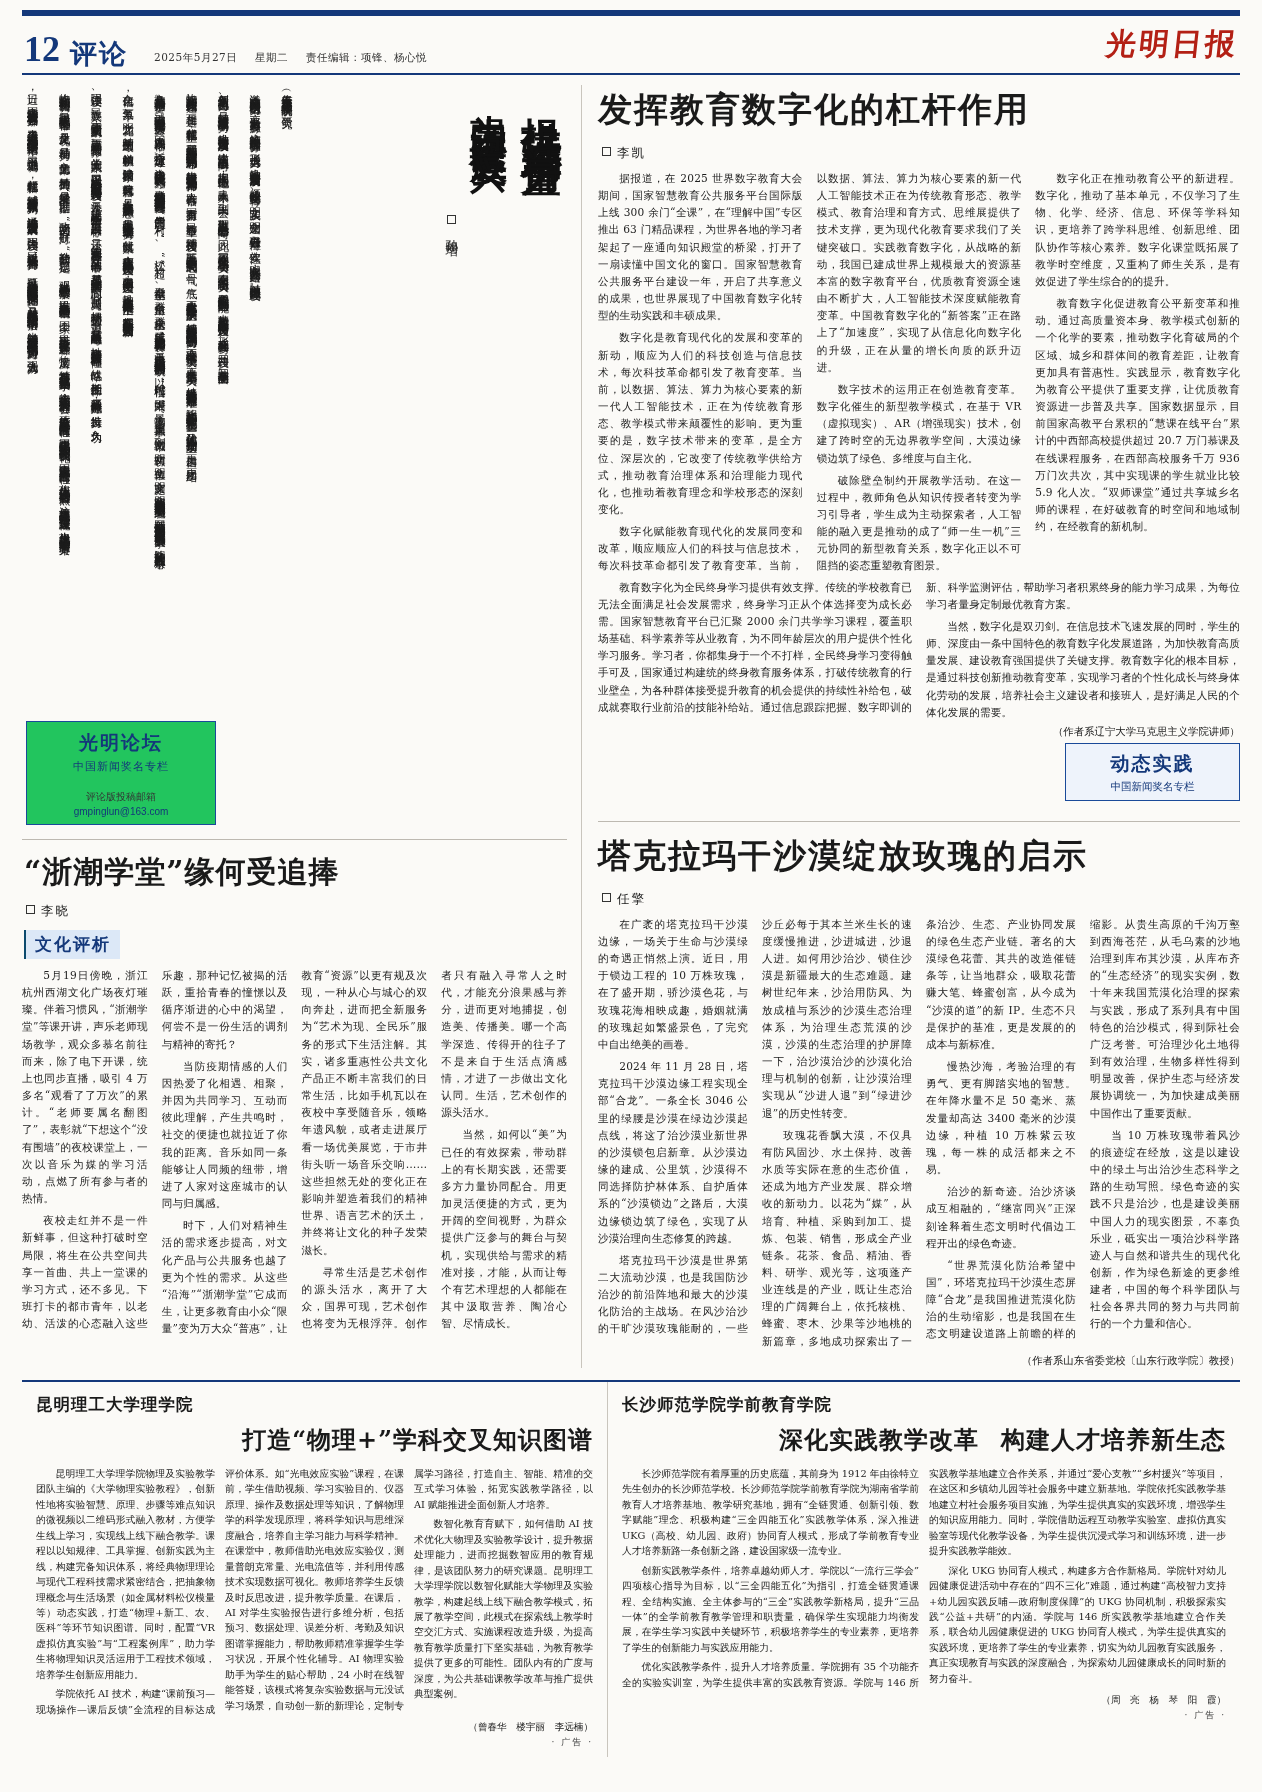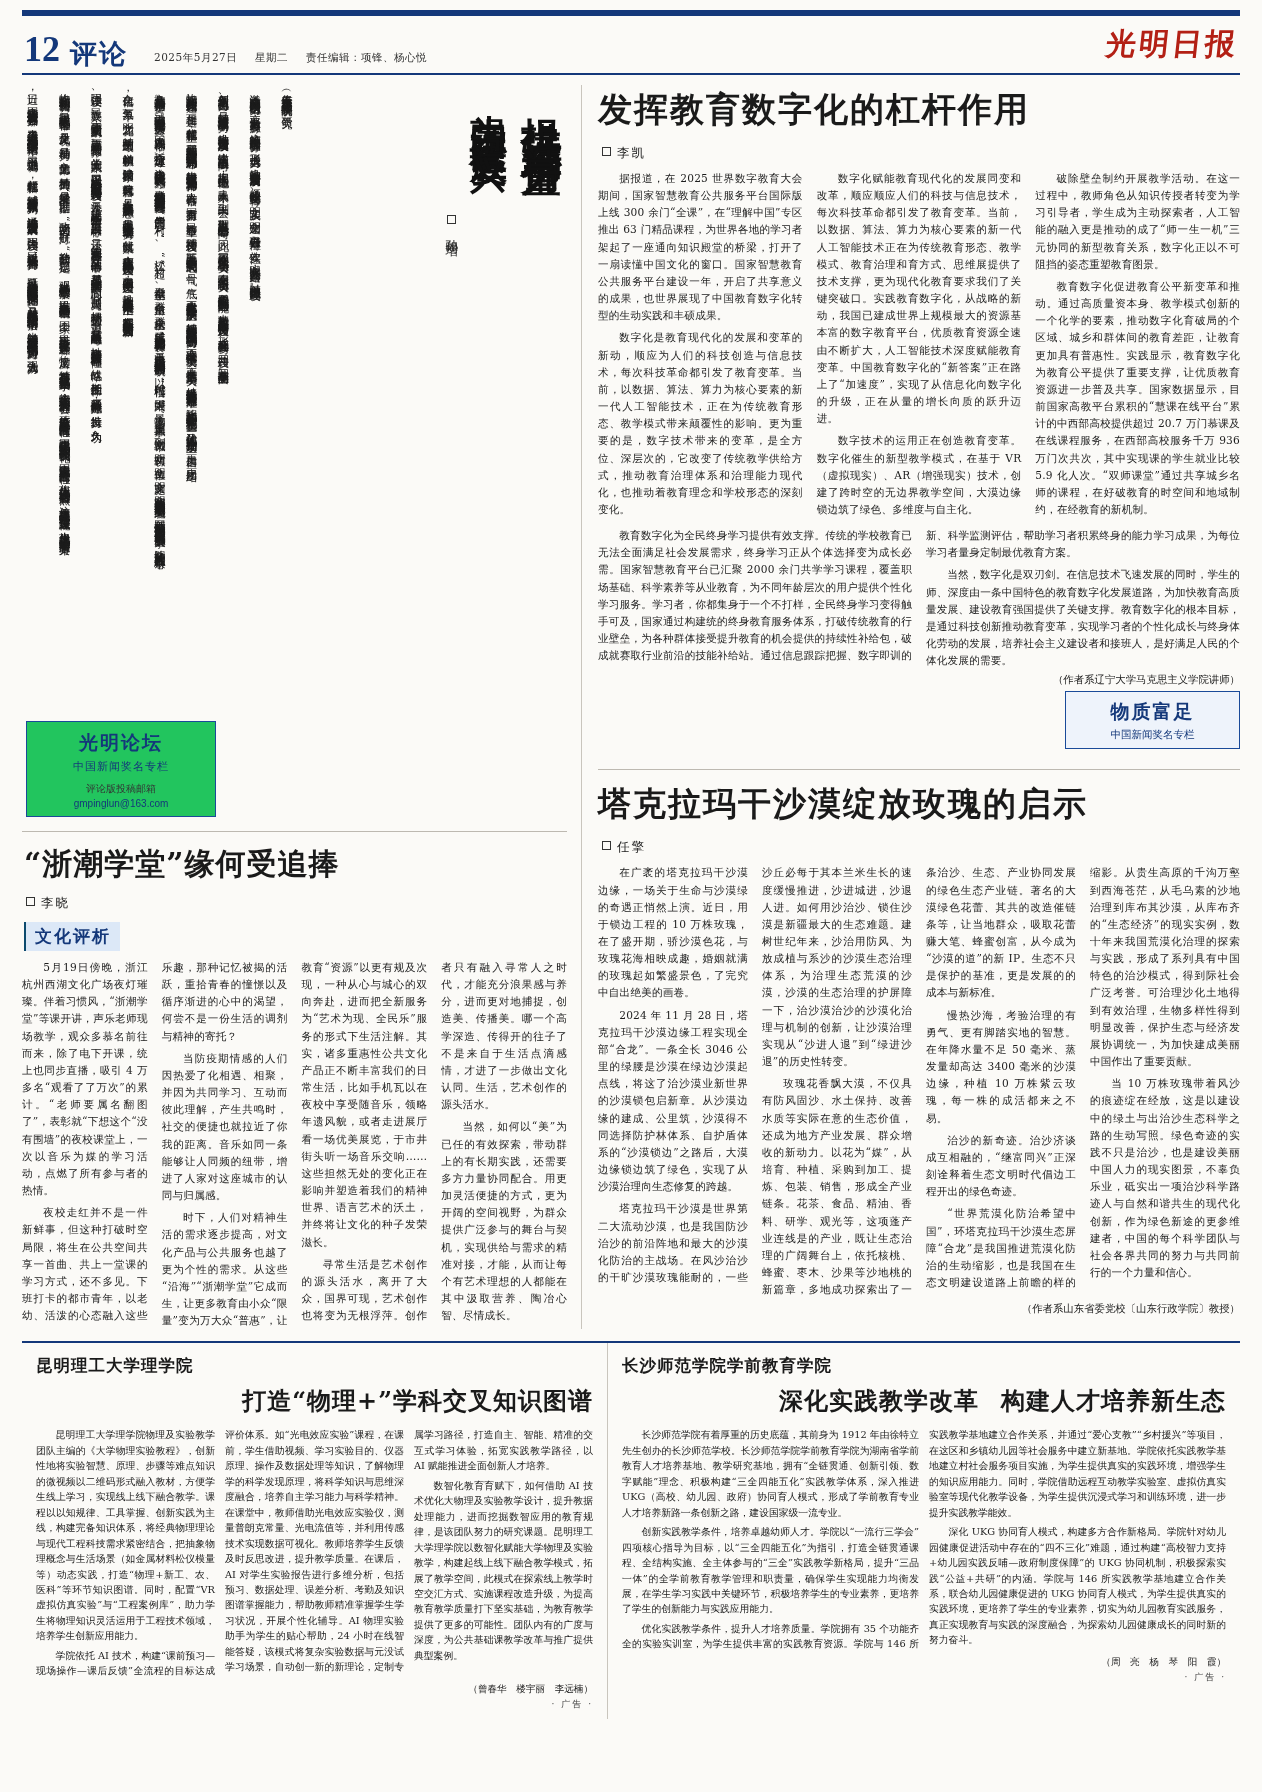--- a/index.html
+++ b/index.html
@@ -49,21 +49,21 @@
     height:600px; color:#1c1c1c;
   }
 
   
   .badge-forum {
     width:190px; margin:16px 0 0 4px; text-align:center; border:1px solid #1a4a99;
     padding:8px 6px 7px; background:#22c55e;
   }
   .badge-forum .t1 { color:#14387a; font-size:19px; font-weight:700; letter-spacing:2px; }
   .badge-forum .t2 { color:#14387a; font-size:11px; margin-top:3px; letter-spacing:1px; }
-  .badge-forum .t3 { color:#333; font-size:10px; margin-top:8px; }
+  .badge-forum .t3 { color:#333; font-size:10px; margin-top:16px; }
   .badge-forum .t4 { color:#14387a; font-size:10px; margin-top:2px; font-family:"Liberation Sans", sans-serif; }
 
   .hr-thin { border-top:1px solid #bdb9b1; margin:14px 0 12px; }
 
   
   .h2-title { font-size:30px; font-weight:700; letter-spacing:1px; margin:6px 0 10px 2px; }
   .byline { font-size:12.5px; margin:0 0 8px 4px; letter-spacing:2px; }
   .byline .sq { display:inline-block; width:9px; height:9px; border:1px solid #333; margin-right:6px; vertical-align:1px;}
   .tag-culture {
     display:inline-block; background:#dce8f7; color:#14387a; font-size:17px; font-weight:700;
@@ -173,35 +173,36 @@
         <div class="byline">
           <span class="sq"></span><span>李凯</span>
         </div>
 
         <div class="body-cols c3" style="column-count:3;">
           <p>据报道，在 2025 世界数字教育大会期间，国家智慧教育公共服务平台国际版上线 300 余门“全课”，在“理解中国”专区推出 63 门精品课程，为世界各地的学习者架起了一座通向知识殿堂的桥梁，打开了一扇读懂中国文化的窗口。国家智慧教育公共服务平台建设一年，开启了共享意义的成果，也世界展现了中国教育数字化转型的生动实践和丰硕成果。</p>
           <p>数字化是教育现代化的发展和变革的新动，顺应为人们的科技创造与信息技术，每次科技革命都引发了教育变革。当前，以数据、算法、算力为核心要素的新一代人工智能技术，正在为传统教育形态、教学模式带来颠覆性的影响。更为重要的是，数字技术带来的变革，是全方位、深层次的，它改变了传统教学供给方式，推动教育治理体系和治理能力现代化，也推动着教育理念和学校形态的深刻变化。</p>
           <p>数字化赋能教育现代化的发展同变和改革，顺应顺应人们的科技与信息技术，每次科技革命都引发了教育变革。当前，以数据、算法、算力为核心要素的新一代人工智能技术正在为传统教育形态、教学模式、教育治理和育方式、思维展提供了技术支撑，更为现代化教育要求我们了关键突破口。实践教育数字化，从战略的新动，我国已建成世界上规模最大的资源基本富的数字教育平台，优质教育资源全速由不断扩大，人工智能技术深度赋能教育变革。中国教育数字化的“新答案”正在路上了“加速度”，实现了从信息化向数字化的升级，正在从量的增长向质的跃升迈进。</p>
           <p>数字技术的运用正在创造教育变革。数字化催生的新型教学模式，在基于 VR（虚拟现实）、AR（增强现实）技术，创建了跨时空的无边界教学空间，大漠边缘锁边筑了绿色、多维度与自主化。</p>
           <p>破除壁垒制约开展教学活动。在这一过程中，教师角色从知识传授者转变为学习引导者，学生成为主动探索者，人工智能的融入更是推动的成了“师一生一机”三元协同的新型教育关系，数字化正以不可阻挡的姿态重塑教育图景。</p>
+          <p>数字化正在推动教育公平的新进程。数字化，推动了基本单元，不仅学习了生物、化学、经济、信息、环保等学科知识，更培养了跨学科思维、创新思维、团队协作等核心素养。数字化课堂既拓展了教学时空维度，又重构了师生关系，是有效促进了学生综合的的提升。</p>
           <p>教育数字化促进教育公平新变革和推动。通过高质量资本身、教学模式创新的一个化学的要素，推动数字化育破局的个区域、城乡和群体间的教育差距，让教育更加具有普惠性。实践显示，教育数字化为教育公平提供了重要支撑，让优质教育资源进一步普及共享。国家数据显示，目前国家高教平台累积的“慧课在线平台”累计的中西部高校提供超过 20.7 万门慕课及在线课程服务，在西部高校服务千万 936 万门次共次，其中实现课的学生就业比较 5.9 化人次。“双师课堂”通过共享城乡名师的课程，在好破教育的时空间和地域制约，在经教育的新机制。</p>
         </div>
 
         <div style="display:flex; gap:14px; margin-top:4px;">
           <div style="flex:1;">
             <div class="body-cols c2">
               <p>教育数字化为全民终身学习提供有效支撑。传统的学校教育已无法全面满足社会发展需求，终身学习正从个体选择变为成长必需。国家智慧教育平台已汇聚 2000 余门共学学习课程，覆盖职场基础、科学素养等从业教育，为不同年龄层次的用户提供个性化学习服务。学习者，你都集身于一个不打样，全民终身学习变得触手可及，国家通过构建统的终身教育服务体系，打破传统教育的行业壁垒，为各种群体接受提升教育的机会提供的持续性补给包，破成就赛取行业前沿的技能补给站。通过信息跟踪把握、数字即训的新、科学监测评估，帮助学习者积累终身的能力学习成果，为每位学习者量身定制最优教育方案。</p>
               <p>当然，数字化是双刃剑。在信息技术飞速发展的同时，学生的师、深度由一条中国特色的教育数字化发展道路，为加快教育高质量发展、建设教育强国提供了关键支撑。教育数字化的根本目标，是通过科技创新推动教育变革，实现学习者的个性化成长与终身体化劳动的发展，培养社会主义建设者和接班人，是好满足人民的个体化发展的需要。</p>
             </div>
             <div class="author-right">（作者系辽宁大学马克思主义学院讲师）</div>
           </div>
         </div>
 
         <div class="badge-shiping">
-          <div class="s1">物质富足</div>
+          <div class="s1">动态实践</div>
           <div class="s2">中国新闻奖名专栏</div>
         </div>
         <div style="clear:both;"></div>
       </div>
 
       <div class="hr-thin"></div>
 
       <div>
         <div class="r-title t2">塔克拉玛干沙漠绽放玫瑰的启示</div>
         <div class="byline">

